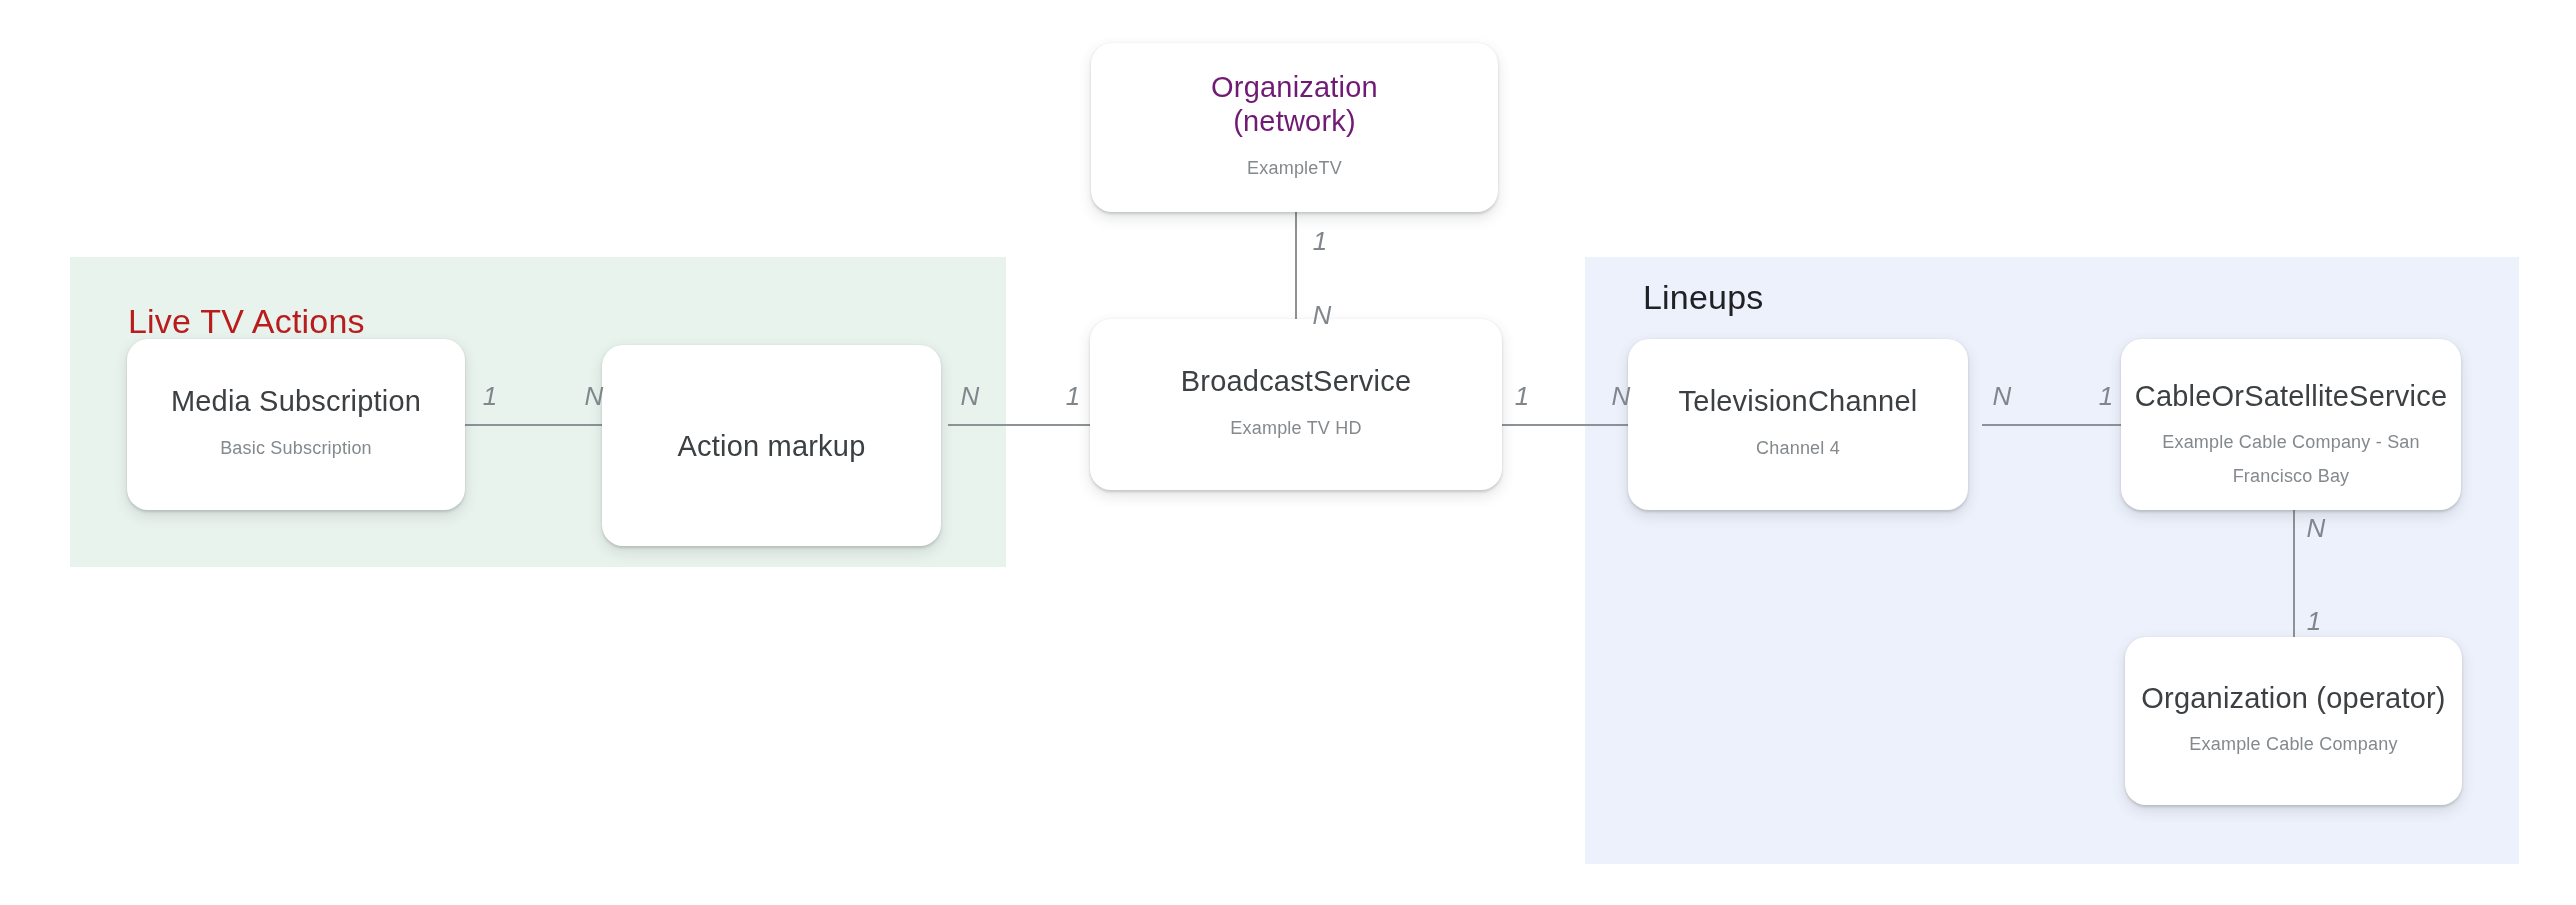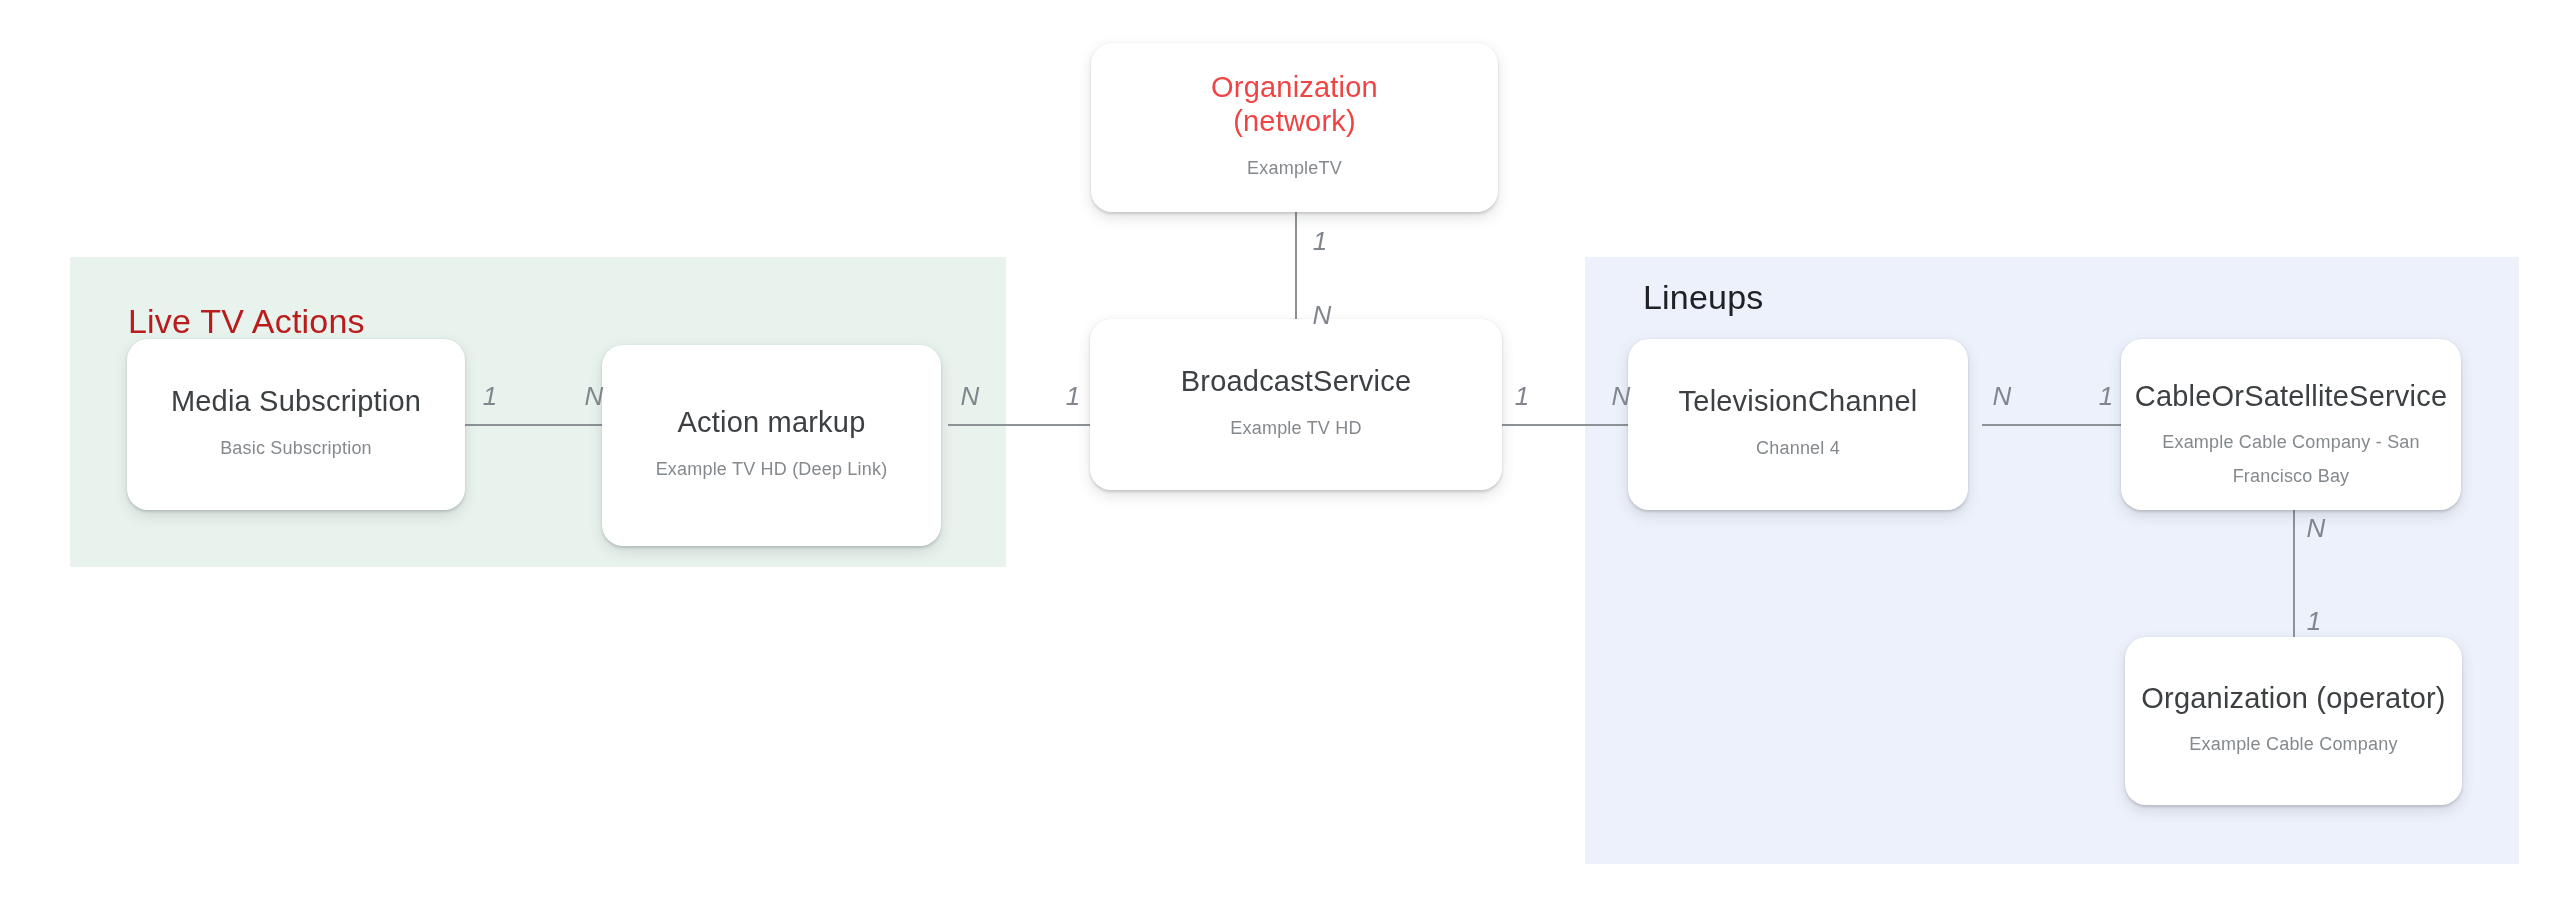--- a/index.html
+++ b/index.html
@@ -79,31 +79,30 @@
   <div id="edges-layer">
       <div class="edge-line" style="background: rgb(141, 146, 150); left: 1295px; top: 212px; width: 1.8px; height: 127px;"></div>
       <div class="edge-line" style="background: rgb(141, 146, 150); left: 465px; top: 424px; width: 144px; height: 1.8px;"></div>
       <div class="edge-line" style="background: rgb(141, 146, 150); left: 948px; top: 424px; width: 142px; height: 1.8px;"></div>
       <div class="edge-line" style="background: rgb(141, 146, 150); left: 1502px; top: 424px; width: 140px; height: 1.8px;"></div>
       <div class="edge-line" style="background: rgb(141, 146, 150); left: 1982px; top: 424px; width: 140px; height: 1.8px;"></div>
       <div class="edge-line" style="background: rgb(141, 146, 150); left: 2293px; top: 510px; width: 1.8px; height: 127px;"></div>
     </div>
   <div id="nodes-layer">
       <div class="node" style="left: 1091px; top: 43px; width: 407px; height: 169px; background: rgb(255, 255, 255);">
-        <div class="node-title" style="color: #ef4444;">Organization
+        <div class="node-title" style="color: #701a75;">Organization
 (network)</div>
         <div class="node-subtitle" style="color: rgb(132, 137, 141);">ExampleTV</div>
       </div>
       <div class="node" style="left: 127px; top: 339px; width: 338px; height: 171px; background: rgb(255, 255, 255);">
         <div class="node-title" style="color: rgb(60, 64, 67);">Media Subscription</div>
         <div class="node-subtitle" style="color: rgb(132, 137, 141);">Basic Subscription</div>
       </div>
       <div class="node" style="left: 602px; top: 339px; width: 339px; height: 201px; background: rgb(255, 255, 255); margin-top: 6px;">
         <div class="node-title" style="color: rgb(60, 64, 67);">Action markup</div>
-        <div class="node-subtitle" style="color: rgb(132, 137, 141);">Example TV HD (Deep Link)</div>
       </div>
       <div class="node" style="left: 1090px; top: 319px; width: 412px; height: 171px; background: rgb(255, 255, 255);">
         <div class="node-title" style="color: rgb(60, 64, 67);">BroadcastService</div>
         <div class="node-subtitle" style="color: rgb(132, 137, 141);">Example TV HD</div>
       </div>
       <div class="node" style="left: 1628px; top: 339px; width: 340px; height: 171px; background: rgb(255, 255, 255);">
         <div class="node-title" style="color: rgb(60, 64, 67);">TelevisionChannel</div>
         <div class="node-subtitle" style="color: rgb(132, 137, 141);">Channel 4</div>
       </div>
       <div class="node content-low" style="left: 2121px; top: 339px; width: 340px; height: 171px; background: rgb(255, 255, 255);">

